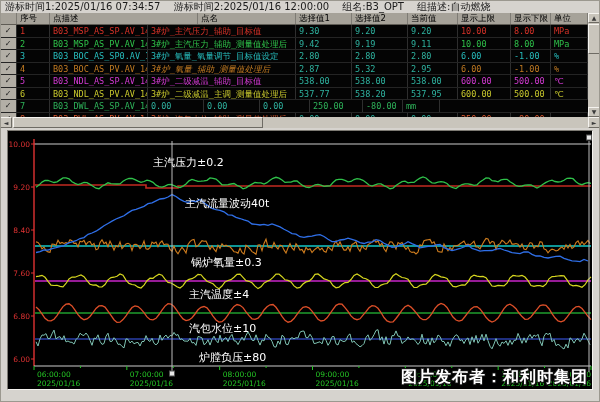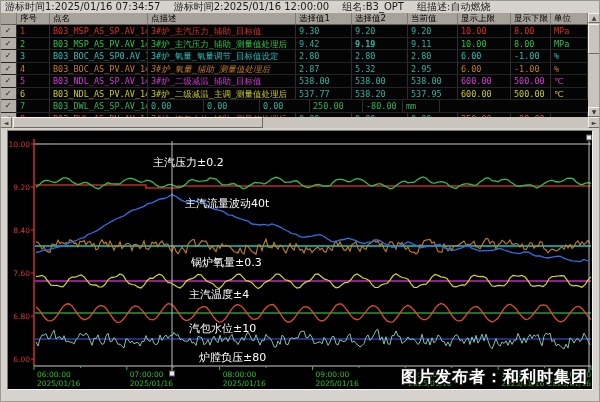--- a/index.html
+++ b/index.html
@@ -39,22 +39,22 @@
   <span>游标时间1:2025/01/16 07:34:57</span>
   <span>游标时间2:2025/01/16 12:00:00</span>
   <span>组名:B3_OPT</span>
   <span>组描述:自动燃烧</span>
 </div>
 
 <div class="tablewrap">
   <div class="thead">
       <div class="hcell" style="width: 17px;"></div>
       <div class="hcell" style="width: 33px;">序号</div>
+      <div class="hcell" style="width: 148px;">点描述</div>
       <div class="hcell" style="width: 98px;">点名</div>
-      <div class="hcell" style="width: 148px;">点描述</div>
       <div class="hcell" style="width: 56px;">选择值1</div>
       <div class="hcell" style="width: 56px;">选择值2</div>
       <div class="hcell" style="width: 50px;">当前值</div>
       <div class="hcell" style="width: 53px;">显示上限</div>
       <div class="hcell" style="width: 40px;">显示下限</div>
       <div class="hcell" style="width: 37px;">单位</div>
     </div>
   <div>
       <div class="trow">
         <div class="tcell c-check" style="width: 17px;">✓</div>
@@ -67,21 +67,21 @@
         <div class="tcell" style="width: 53px; color: rgb(214, 50, 40);">10.00</div>
         <div class="tcell" style="width: 40px; color: rgb(214, 50, 40);">8.00</div>
         <div class="tcell" style="width: 37px; color: rgb(214, 50, 40);">MPa</div>
       </div>
       <div class="trow">
         <div class="tcell c-check" style="width: 17px;">✓</div>
         <div class="tcell" style="width: 33px; color: rgb(47, 194, 74);">2</div>
         <div class="tcell" style="width: 98px; color: rgb(47, 194, 74);">B03_MSP_AS_PV.AV_14#</div>
         <div class="tcell" style="width: 148px; color: rgb(47, 194, 74);">3#炉_主汽压力_辅助_测量值处理后</div>
         <div class="tcell" style="width: 56px; color: rgb(47, 179, 160);">9.42</div>
-        <div class="tcell" style="width: 56px; color: rgb(47, 179, 160); font-weight: bold;">9.19</div>
+        <div class="tcell" style="width: 56px; color: rgb(47, 179, 160);">9.19</div>
         <div class="tcell" style="width: 50px; color: rgb(47, 179, 160);">9.11</div>
         <div class="tcell" style="width: 53px; color: rgb(47, 194, 74);">10.00</div>
         <div class="tcell" style="width: 40px; color: rgb(47, 194, 74);">8.00</div>
         <div class="tcell" style="width: 37px; color: rgb(47, 194, 74);">MPa</div>
       </div>
       <div class="trow">
         <div class="tcell c-check" style="width: 17px;">✓</div>
         <div class="tcell" style="width: 33px; color: rgb(39, 190, 190);">3</div>
         <div class="tcell" style="width: 98px; color: rgb(39, 190, 190);">B03_BOC_AS_SP0.AV_14#</div>
         <div class="tcell" style="width: 148px; color: rgb(39, 190, 190);">3#炉_氧量_氧量调节_目标值设定</div>

